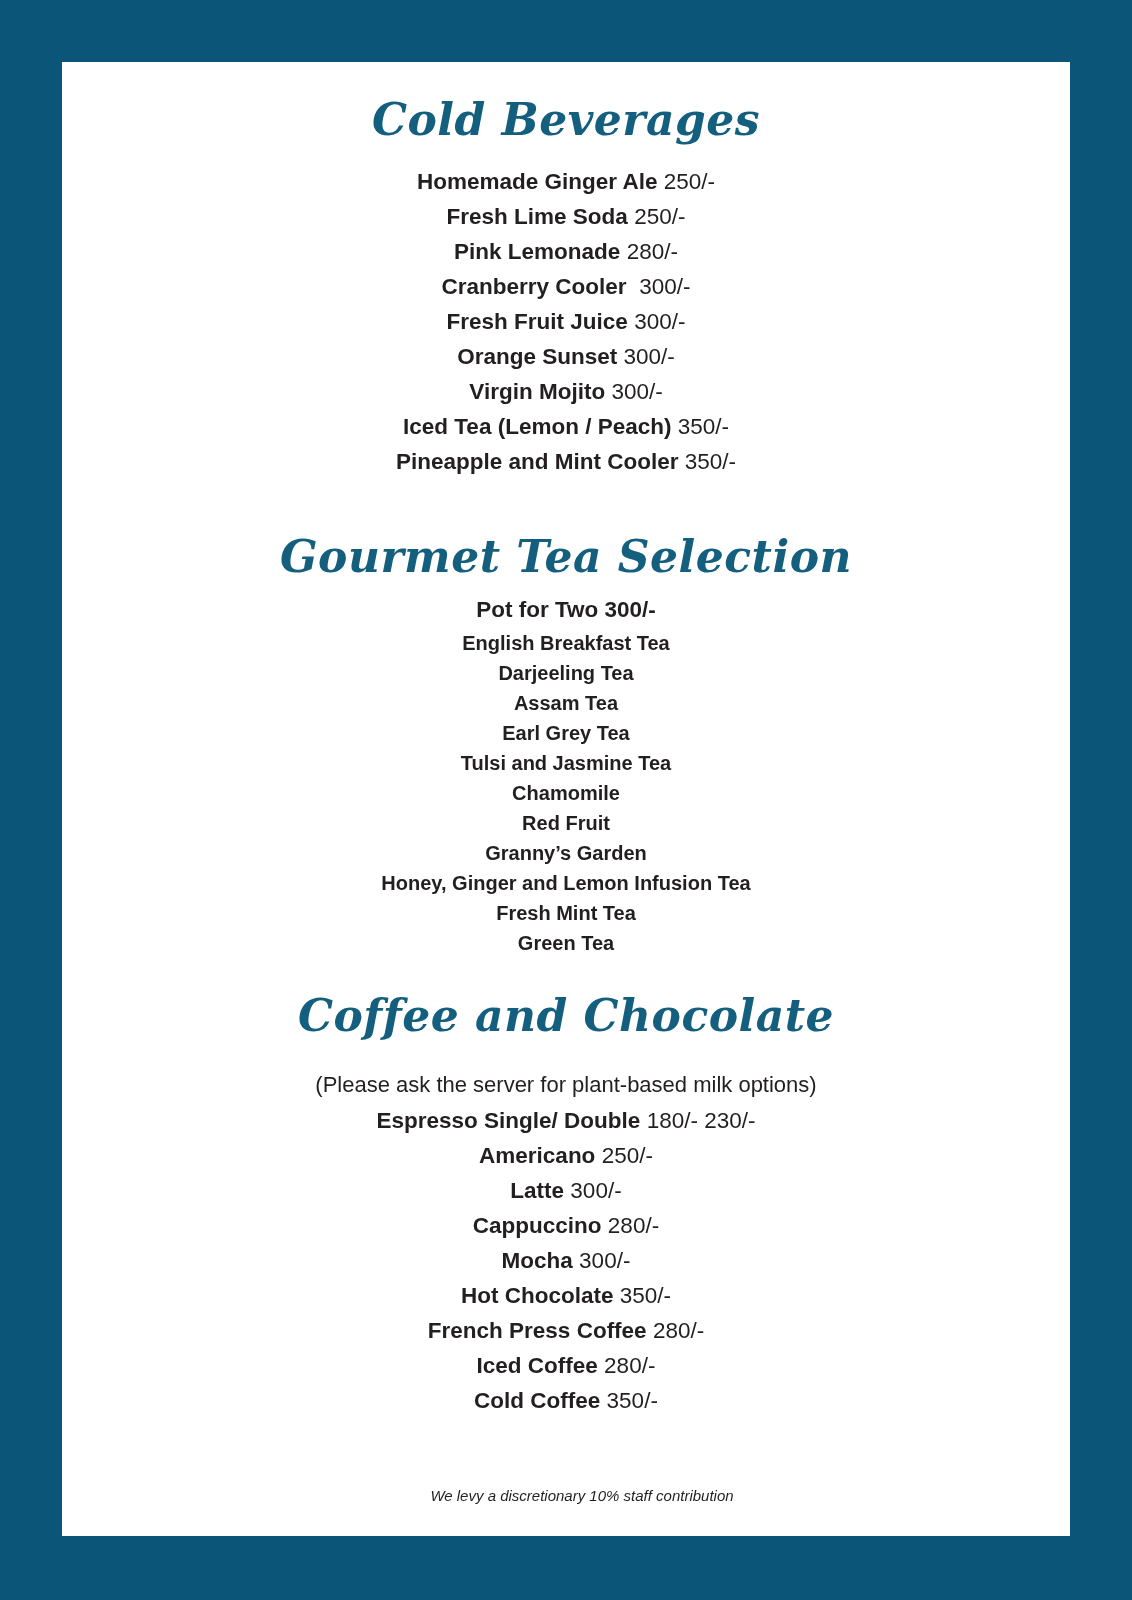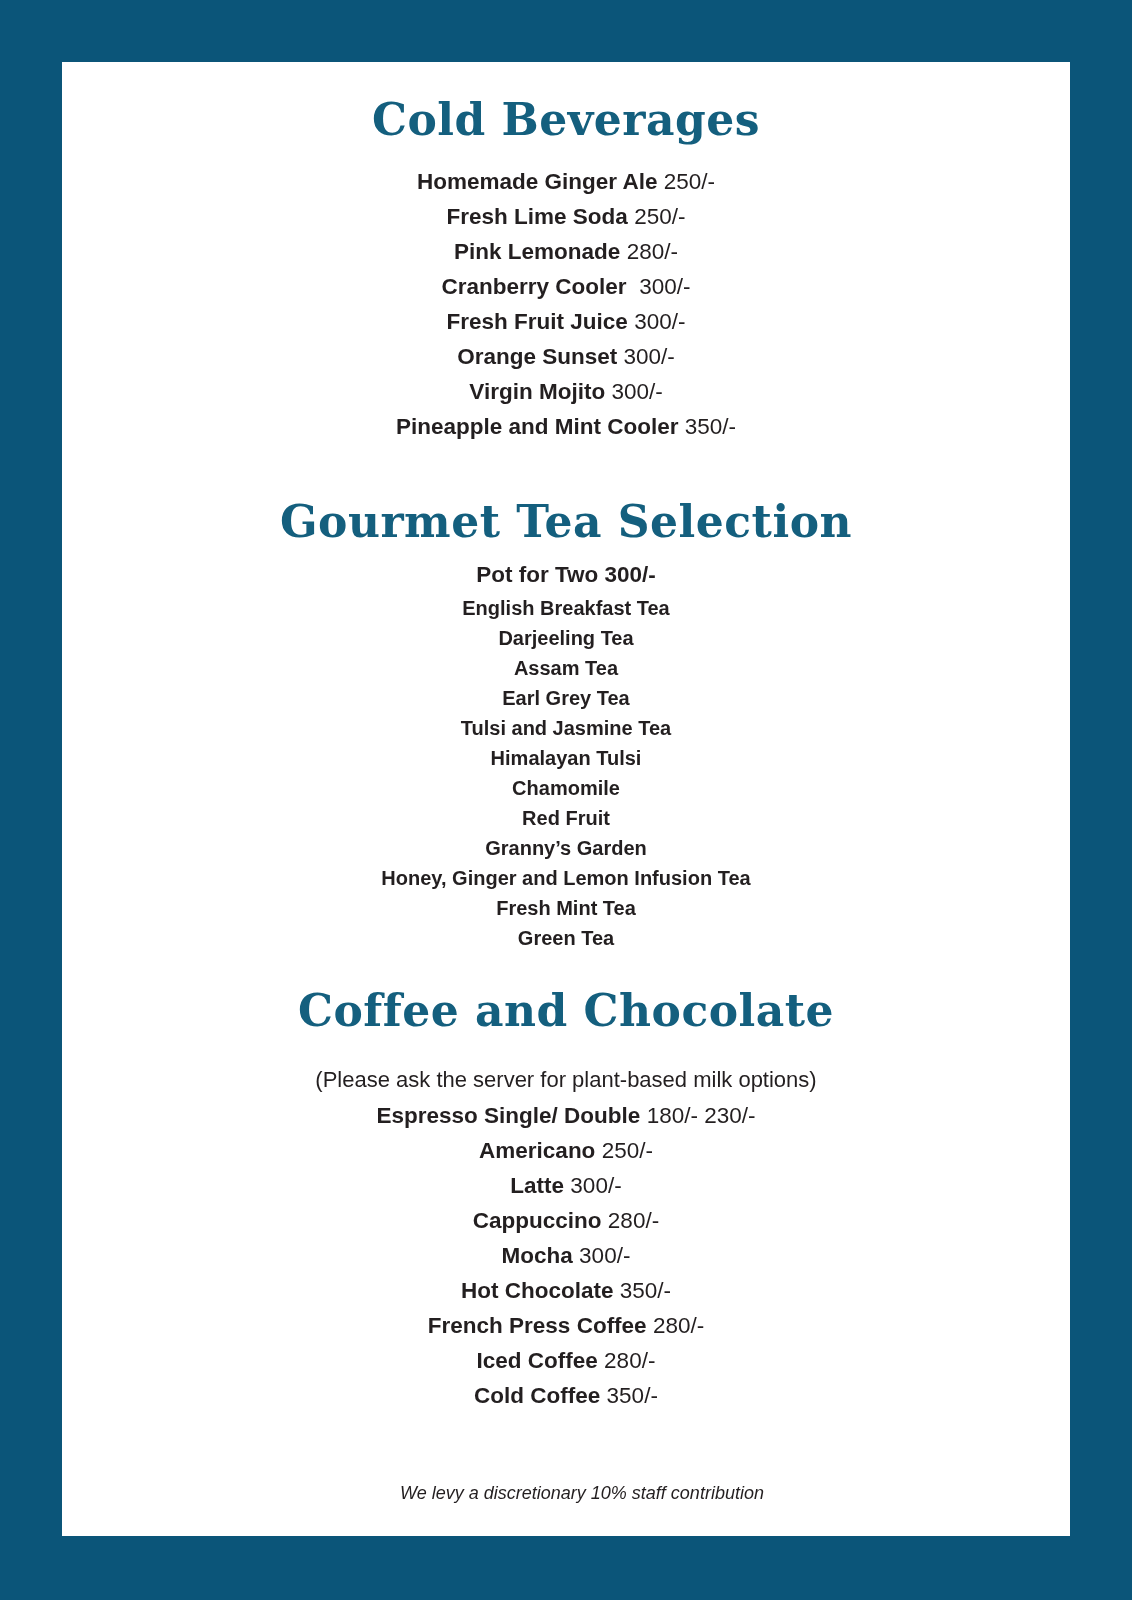--- a/index.html
+++ b/index.html
@@ -31,20 +31,21 @@
     height: 1474px;
     background: #ffffff;
     box-sizing: border-box;
     text-align: center;
     overflow: hidden;
   }
 
   .section-heading {
     color: #145f7e;
     font-family: "DejaVu Serif", "Liberation Serif", serif;
+    font-style: italic;
     font-weight: 700;
     letter-spacing: 0.5px;
     line-height: 1;
   }
 
   #heading-cold   { font-size: 44px; margin-top: 36px; }
   #heading-tea    { font-size: 44px; margin-top: 56px; }
   #heading-coffee { font-size: 44px; margin-top: 36px; }
 
   .item-list {
@@ -99,52 +100,52 @@
   #coffee-list { margin-top: 2px; }
 
   .footer-note {
     position: absolute;
     left: 0;
     right: 0;
     bottom: 32px;
     text-align: center;
     font-family: "Liberation Sans", sans-serif;
     font-style: italic;
-    font-size: 18px;
+    font-size: 15px;
     color: #231f20;
     padding-left: 32px;
   }
 </style>
 </head>
 <body>
 
 <div class="menu-frame">
   <div class="menu-page">
 
     <div class="section-heading" id="heading-cold">Cold Beverages</div>
     <ul class="item-list" id="cold-list">
         <li class="item-row"><span class="item-name">Homemade Ginger Ale</span><span class="item-price"> 250/-</span></li>
         <li class="item-row"><span class="item-name">Fresh Lime Soda</span><span class="item-price"> 250/-</span></li>
         <li class="item-row"><span class="item-name">Pink Lemonade</span><span class="item-price"> 280/-</span></li>
         <li class="item-row"><span class="item-name">Cranberry Cooler </span><span class="item-price"> 300/-</span></li>
         <li class="item-row"><span class="item-name">Fresh Fruit Juice</span><span class="item-price"> 300/-</span></li>
         <li class="item-row"><span class="item-name">Orange Sunset</span><span class="item-price"> 300/-</span></li>
         <li class="item-row"><span class="item-name">Virgin Mojito</span><span class="item-price"> 300/-</span></li>
+        <li class="item-row"><span class="item-name">Iced Tea (Lemon / Peach)</span><span class="item-price"> 350/-</span></li>
         <li class="item-row"><span class="item-name">Pineapple and Mint Cooler</span><span class="item-price"> 350/-</span></li>
       </ul>
 
     <div class="section-heading" id="heading-tea">Gourmet Tea Selection</div>
     <div id="tea-pot-line">Pot for Two 300/-</div>
     <ul class="item-list" id="tea-list">
         <li class="item-row"><span class="item-name">English Breakfast Tea</span></li>
         <li class="item-row"><span class="item-name">Darjeeling Tea</span></li>
         <li class="item-row"><span class="item-name">Assam Tea</span></li>
         <li class="item-row"><span class="item-name">Earl Grey Tea</span></li>
         <li class="item-row"><span class="item-name">Tulsi and Jasmine Tea</span></li>
-        <li class="item-row"><span class="item-name">Himalayan Tulsi</span></li>
         <li class="item-row"><span class="item-name">Chamomile</span></li>
         <li class="item-row"><span class="item-name">Red Fruit</span></li>
         <li class="item-row"><span class="item-name">Granny’s Garden</span></li>
         <li class="item-row"><span class="item-name">Honey, Ginger and Lemon Infusion Tea</span></li>
         <li class="item-row"><span class="item-name">Fresh Mint Tea</span></li>
         <li class="item-row"><span class="item-name">Green Tea</span></li>
       </ul>
 
     <div class="section-heading" id="heading-coffee">Coffee and Chocolate</div>
     <div id="coffee-note">(Please ask the server for plant-based milk options)</div>

